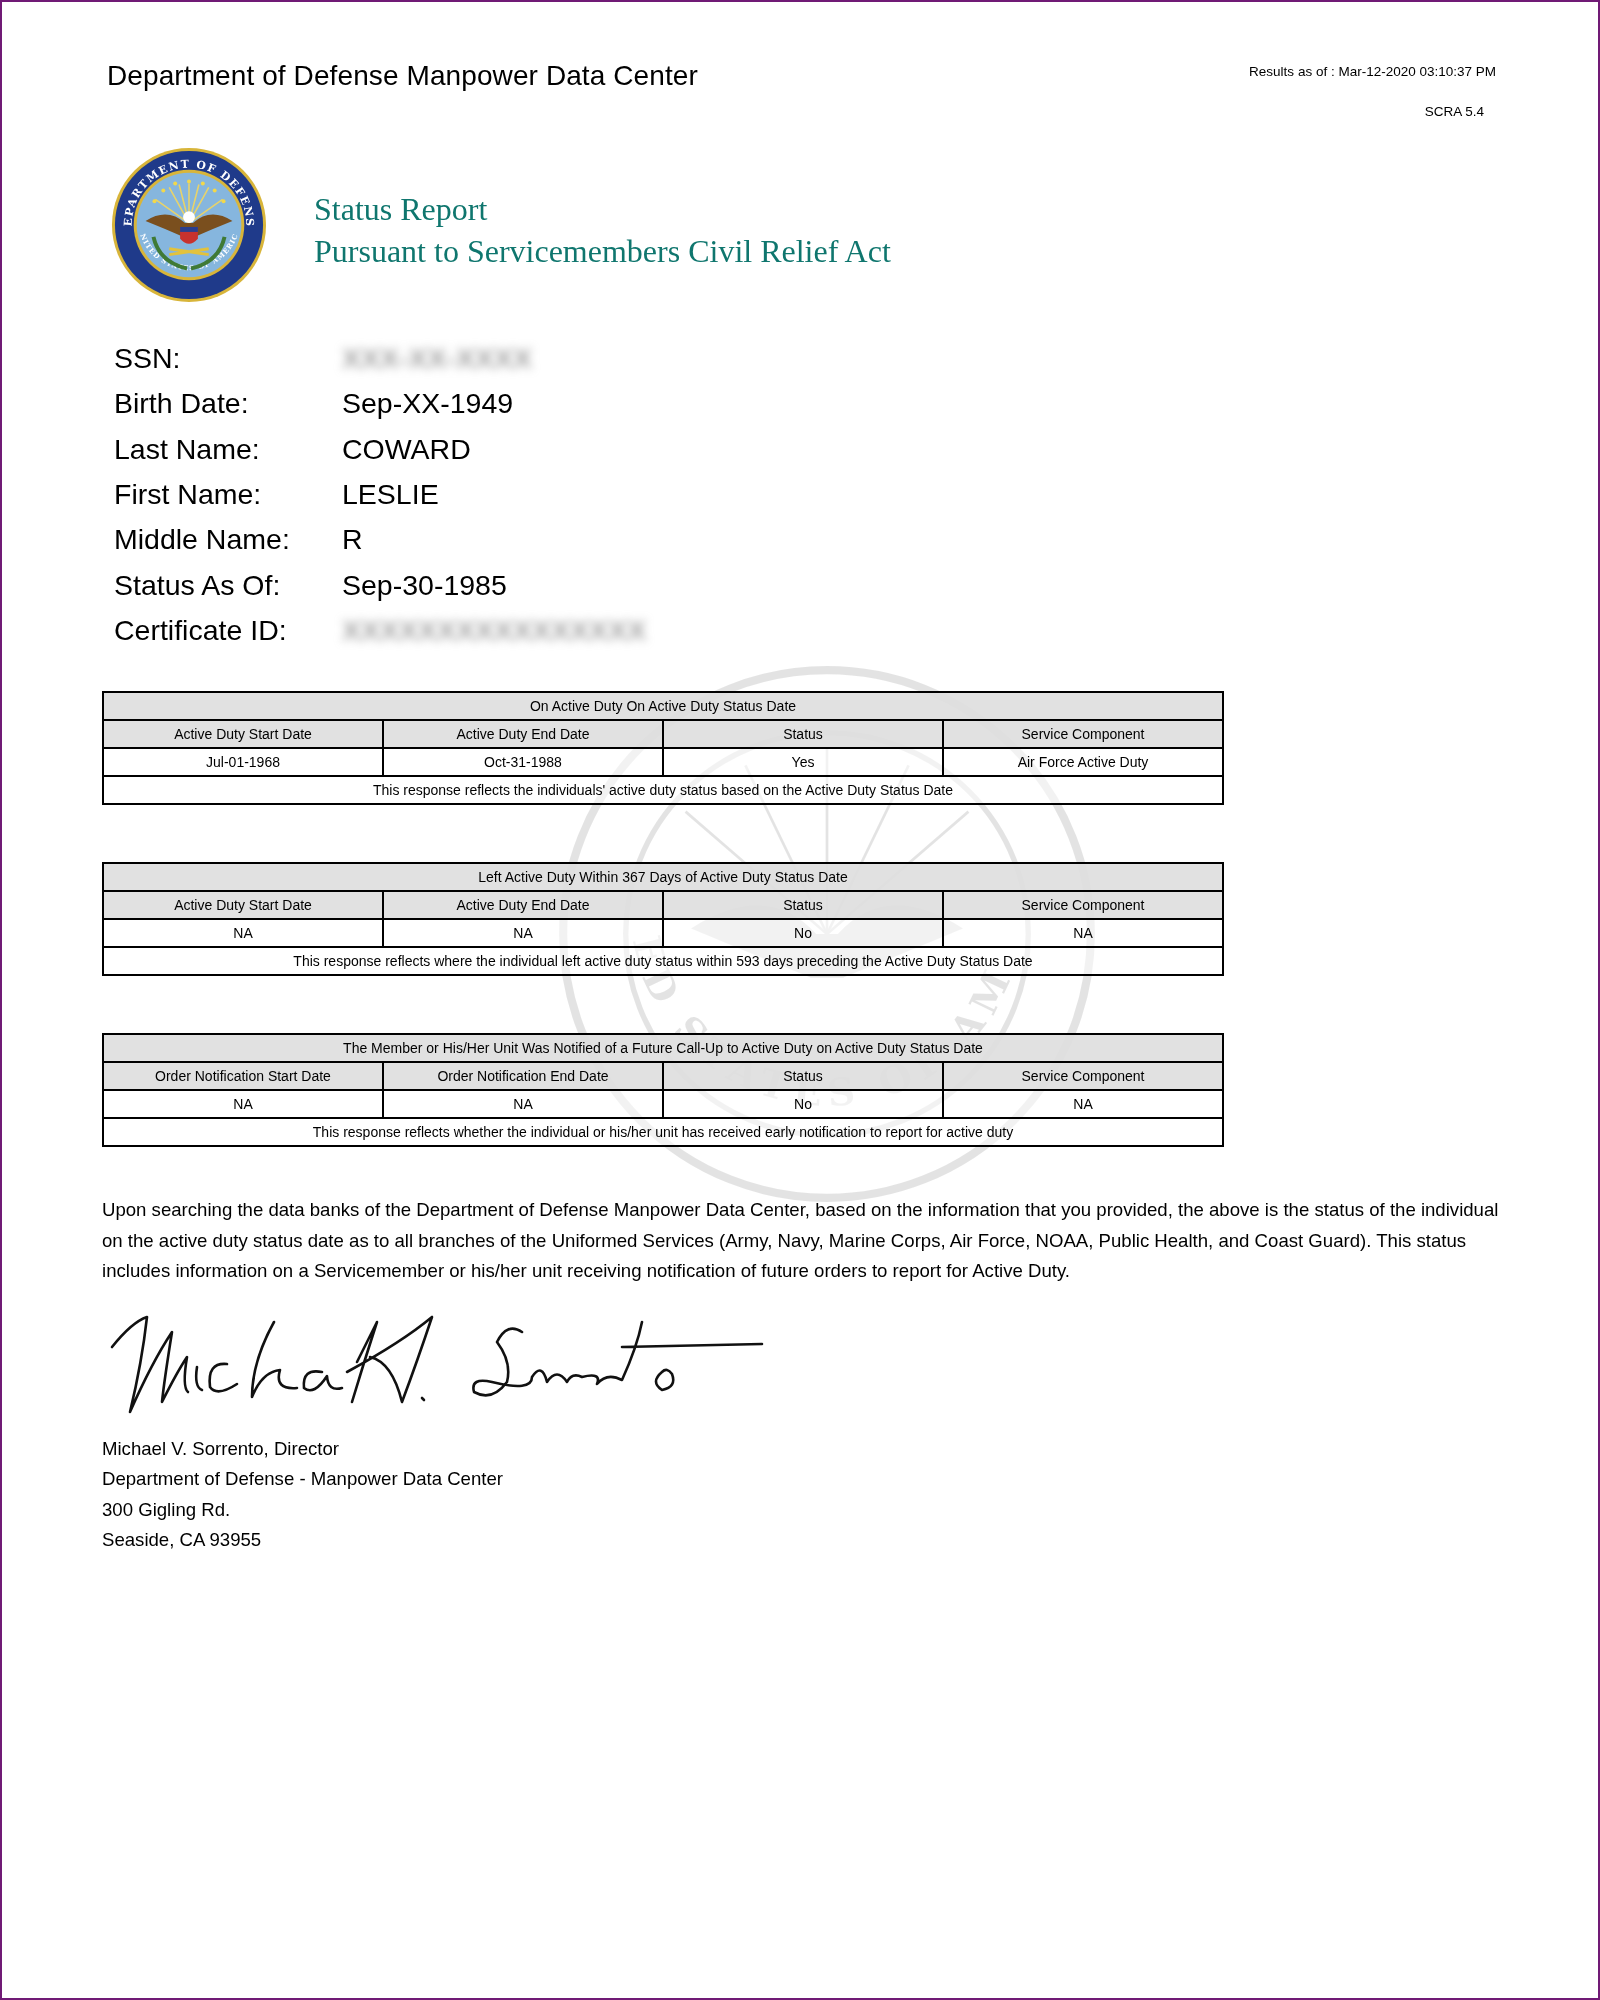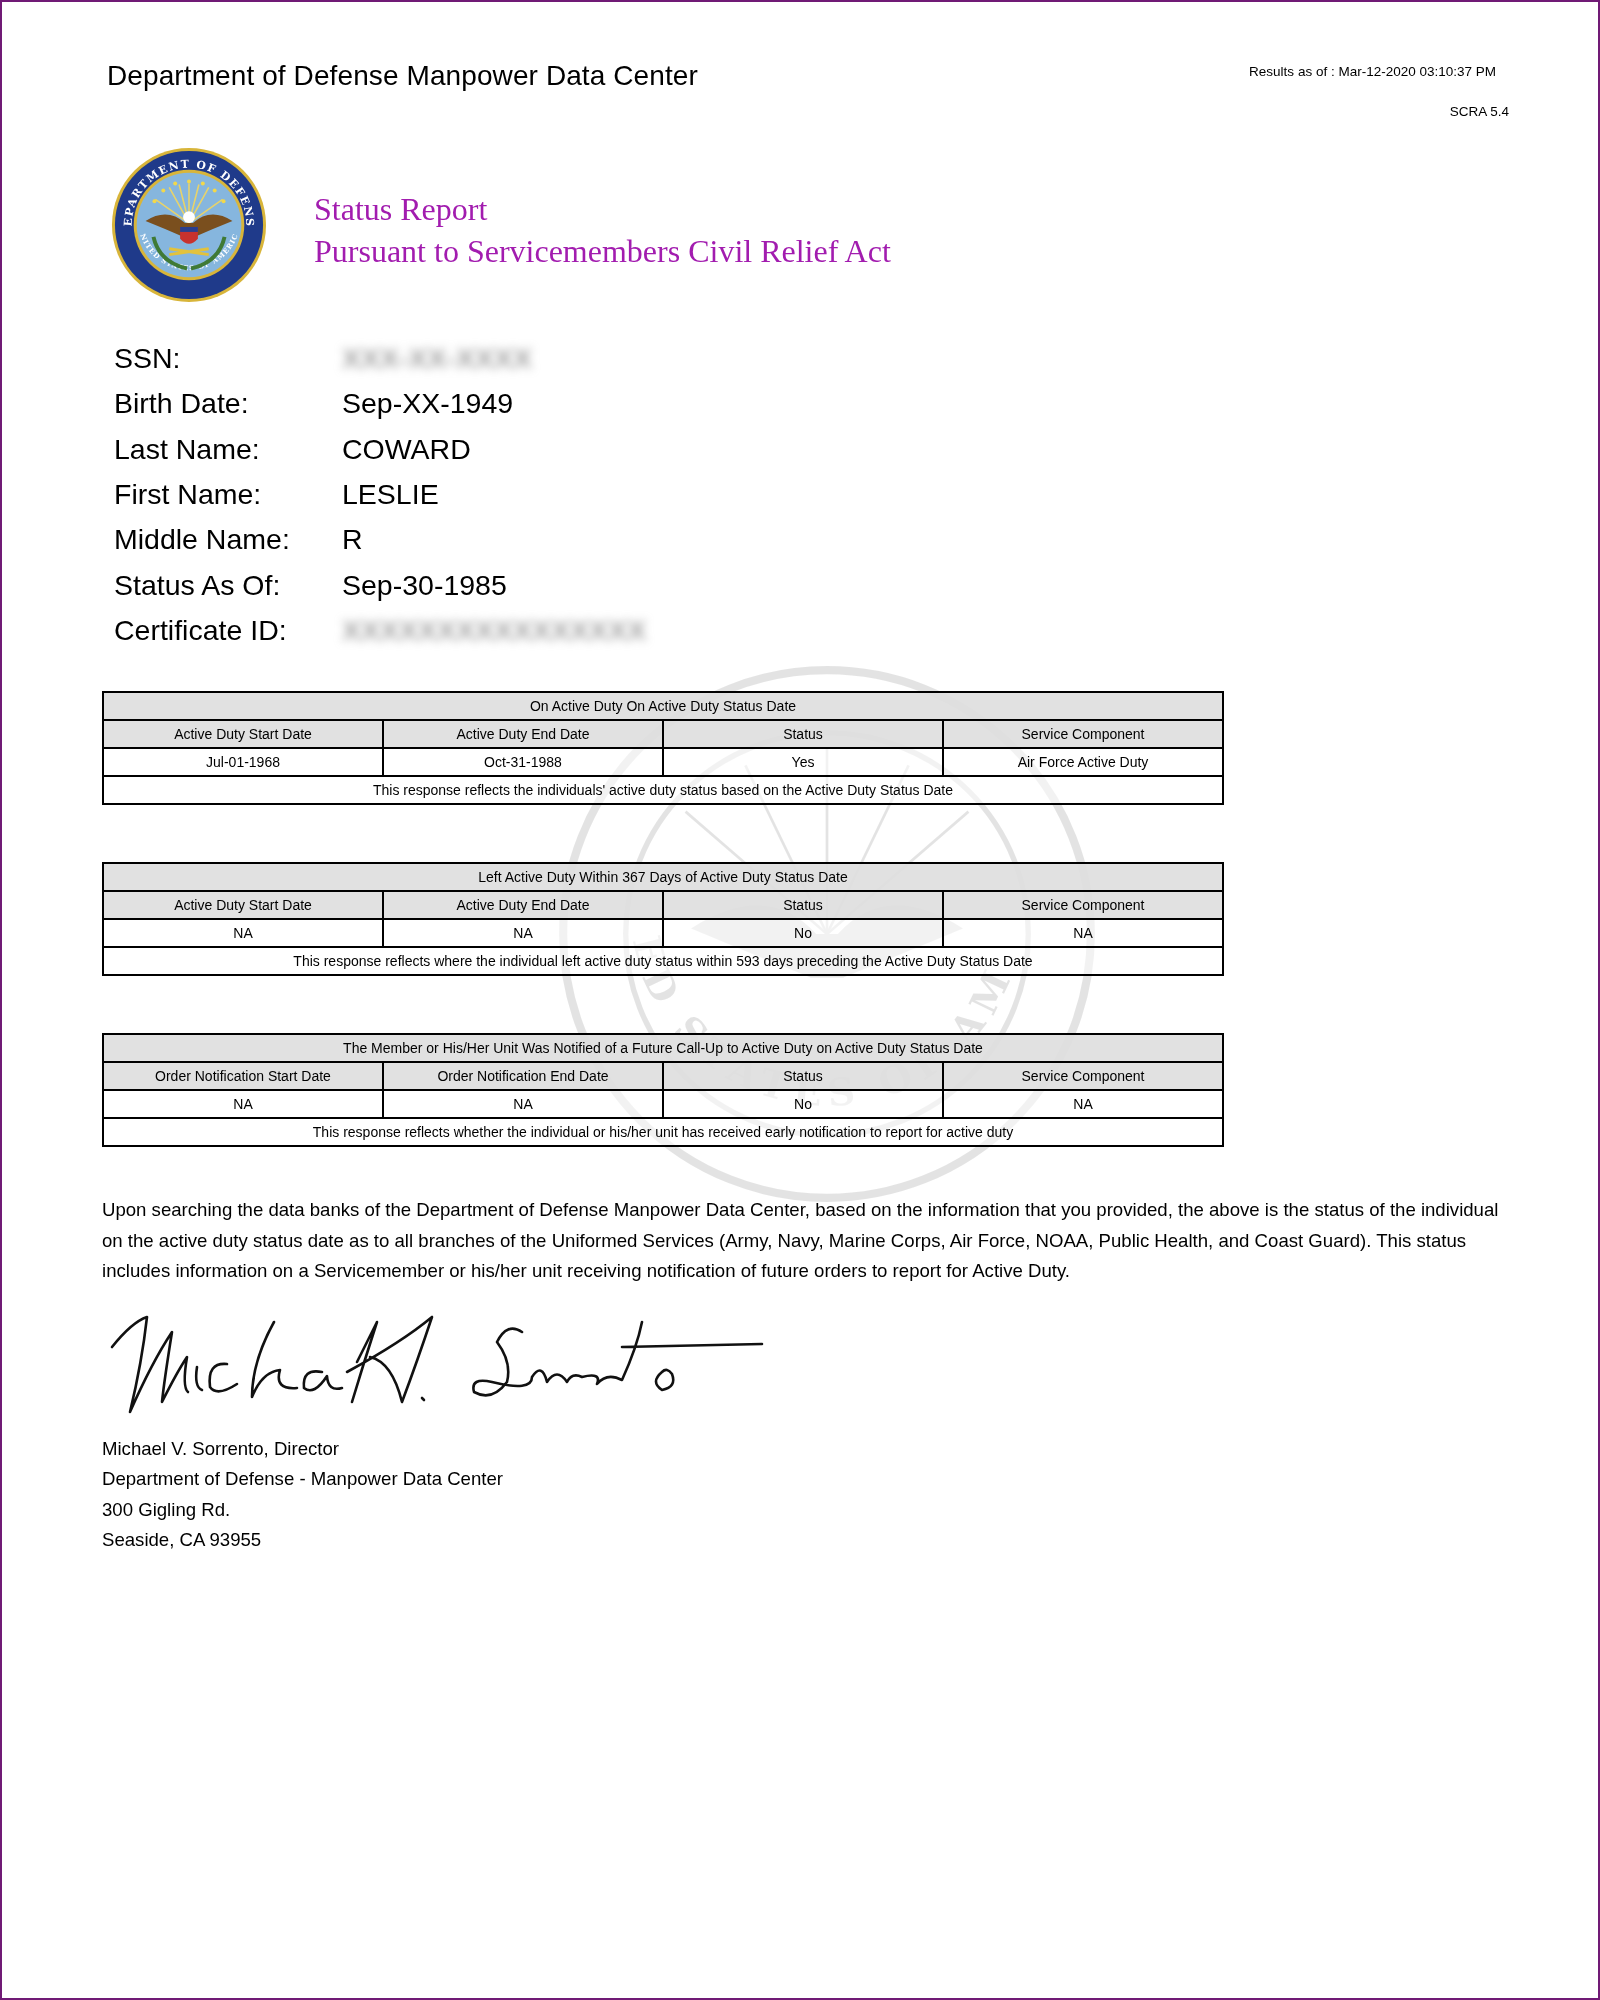--- a/index.html
+++ b/index.html
@@ -1,23 +1,23 @@
 <!DOCTYPE html>
 <html><head>
 <meta charset="utf-8">
 <style>
   html, body { margin:0; padding:0; background:#ffffff; }
   body { width:1600px; height:2000px; position:relative; overflow:hidden; font-family:"Liberation Sans", sans-serif; color:#000; }
   .page { position:absolute; left:0; top:0; width:1596px; height:1996px; border:2px solid #701a75; background:#fff; }
   .abs { position:absolute; }
   .org-title { left:105px; top:58px; font-size:28px; letter-spacing:0.1px; }
   .results { right:102px; top:62px; font-size:13.5px; text-align:right; }
-  .version { right:89px; top:102px; font-size:13.5px; text-align:left; }
+  .version { right:114px; top:102px; font-size:13.5px; text-align:left; }
   .seal { left:108px; top:144px; width:158px; height:158px; }
-  .report-title { left:312px; top:186px; font-family:"Liberation Serif", serif; font-size:32px; line-height:42px; color:#a21caf; }
+  .report-title { left:312px; top:186px; font-family:"Liberation Serif", serif; font-size:32px; line-height:42px; color:#0f766e; }
   .fields { left:112px; top:334px; }
   .field-row { display:flex; height:45.3px; align-items:center; font-size:28.5px; }
   .field-label { width:228px; }
   .blurred { filter:blur(5px); color:#777; }
   .watermark { left:553px; top:660px; width:544px; height:544px; opacity:0.13; }
   .status-table { left:100px; width:1122px; border-collapse:collapse; font-size:14px; z-index:2; }
   .status-table td { border:2px solid #000; height:26px; padding:0; text-align:center; vertical-align:middle; }
   .status-table .caption-cell, .status-table .head-cell { background:rgba(222,222,222,0.92); }
   .status-table .val-cell, .status-table .note-cell { background:rgba(255,255,255,0.55); }
   .t1 { top:689px; } .t2 { top:860px; } .t3 { top:1031px; }

